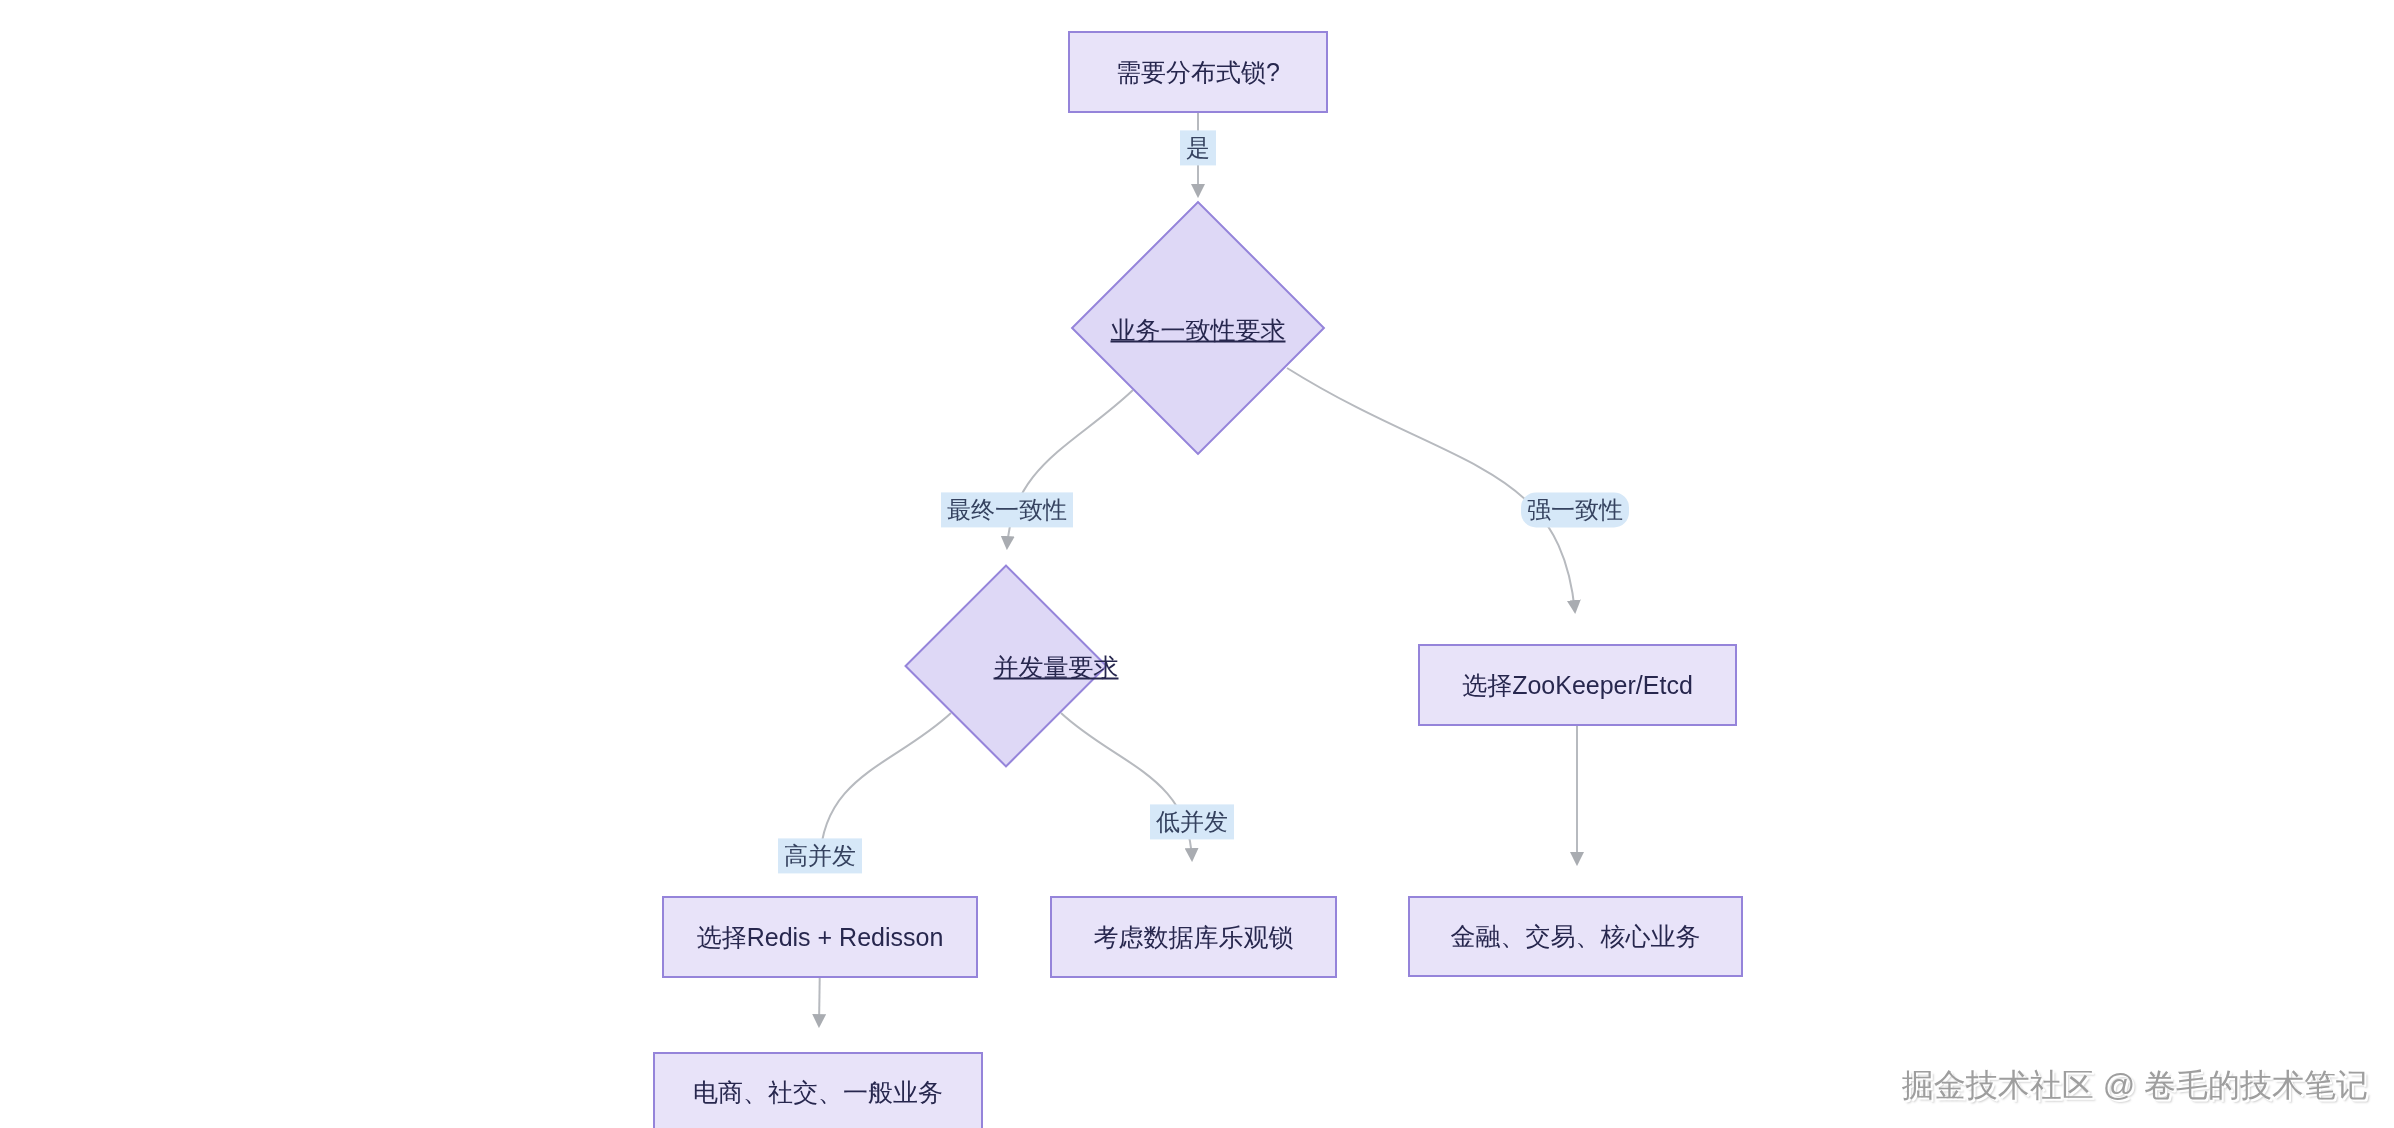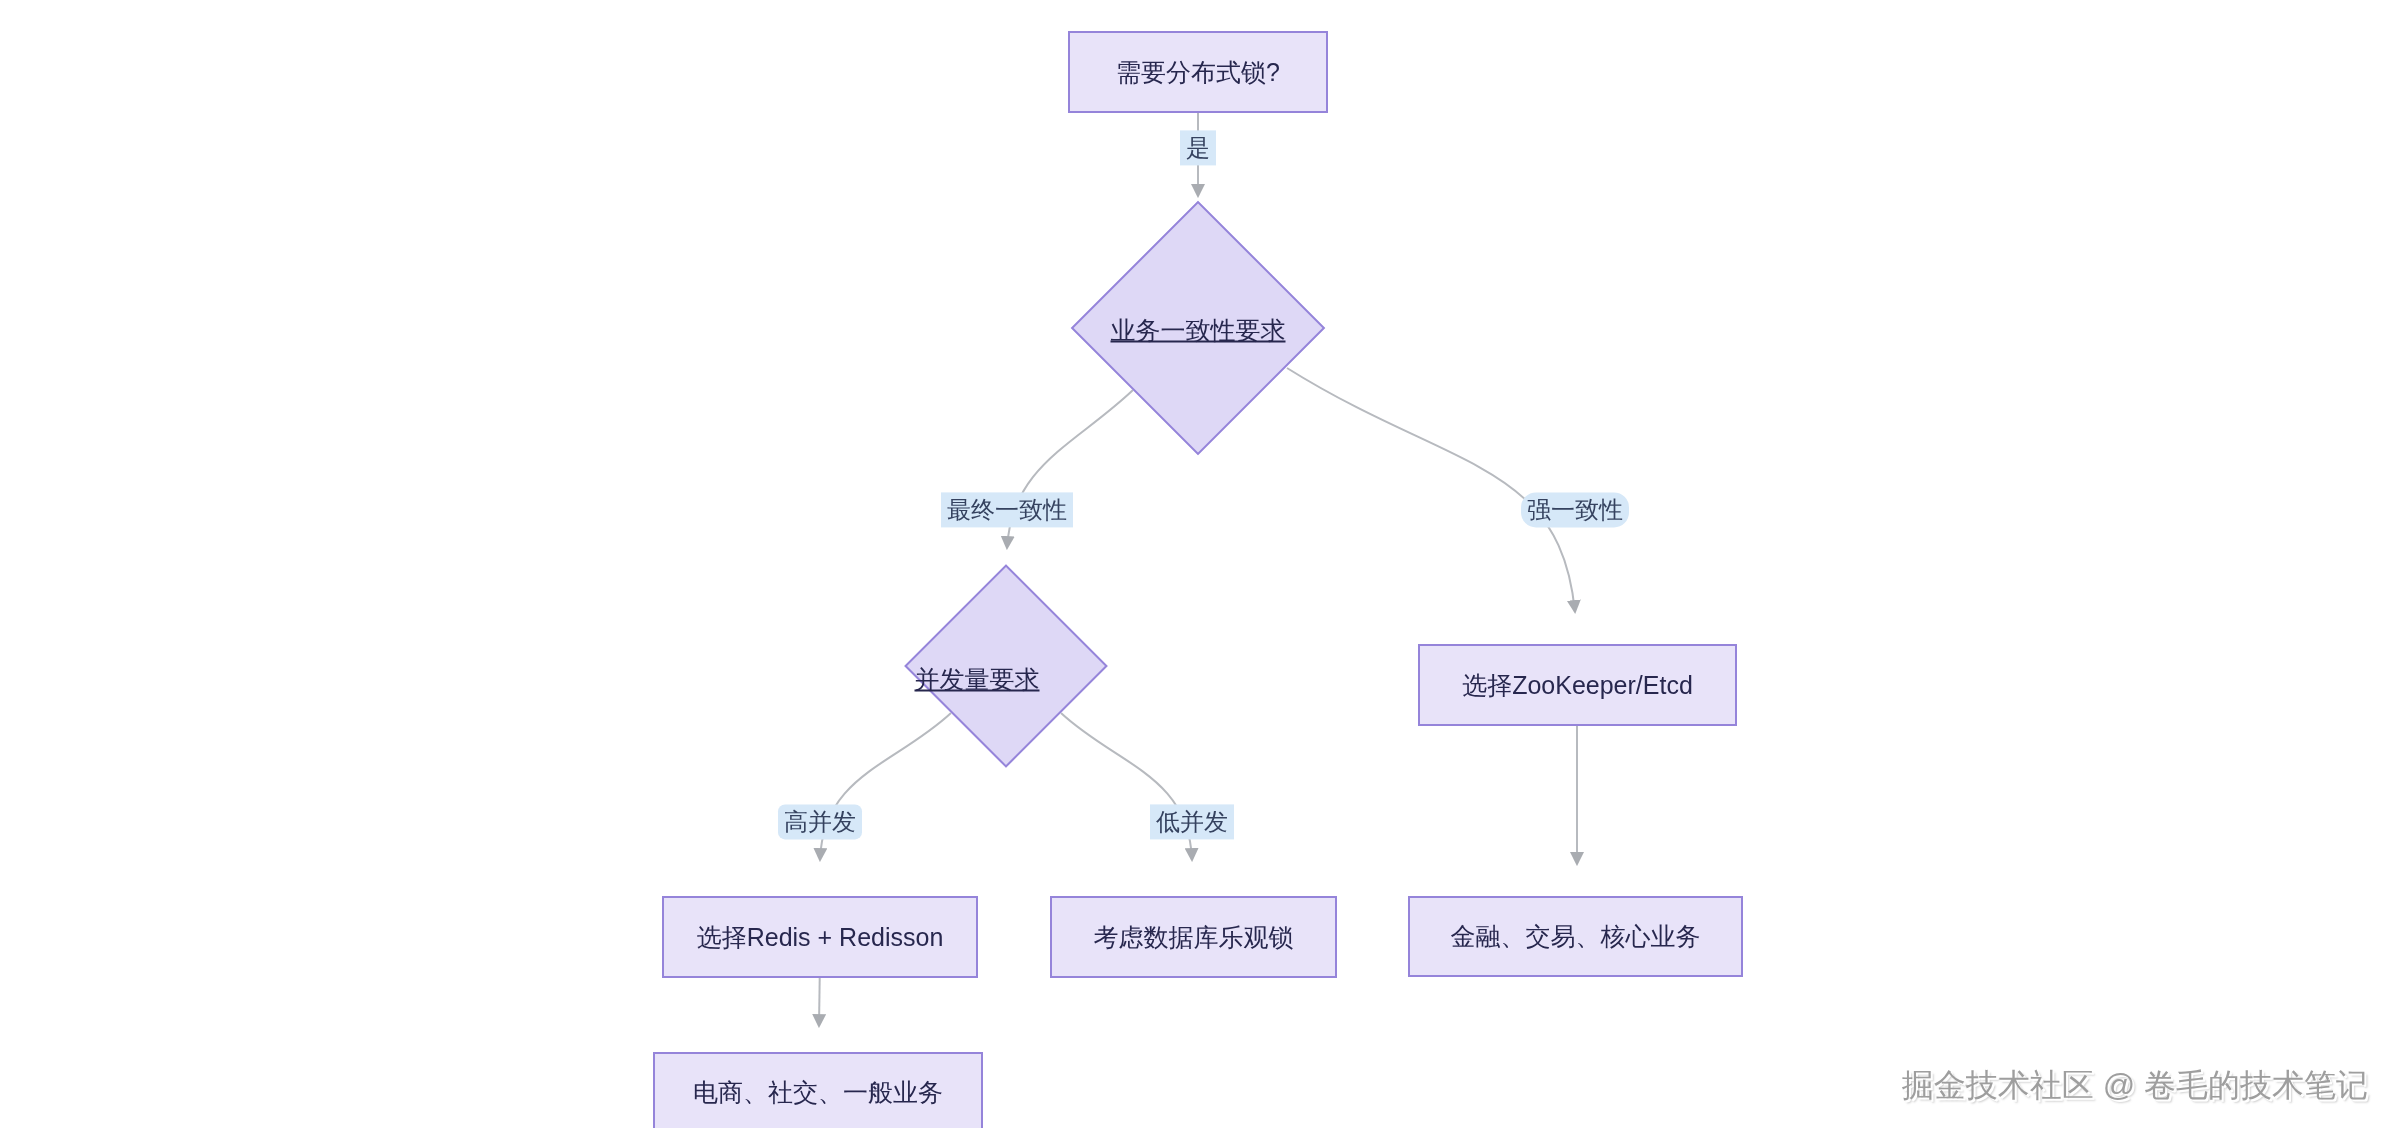--- a/index.html
+++ b/index.html
@@ -105,27 +105,27 @@
   <div class="node-rect" style="left:1050px; top:877px; width:287px; height:82px;">考虑数据库乐观锁</div>
 
   <div class="node-rect" style="left:1408px; top:877px; width:335px; height:81px;">金融、交易、核心业务</div>
 
   <div class="node-rect" style="left:653px; top:1033px; width:330px; height:80px;">电商、社交、一般业务</div>
 
   <div class="diamond-shape" style="left:1108px; top:238px; width:180px; height:180px;"></div>
   <div class="diamond-text" style="left:1198px; top:330px;">业务一致性要求</div>
 
   <div class="diamond-shape" style="left:934px; top:594px; width:144px; height:144px;"></div>
-  <div class="diamond-text" style="left:977px; top:667px;margin-top:12px;">并发量要求</div>
+  <div class="diamond-text" style="left:1056px; top:667px;">并发量要求</div>
 
   <div class="edge-label" style="left:1198px; top:148px;">是</div>
 
   <div class="edge-label" style="left:1007px; top:510px;">最终一致性</div>
 
   <div class="edge-label" style="left:1575px; top:510px;border-radius:15px;">强一致性</div>
 
-  <div class="edge-label" style="left:820px; top:822px;border-radius:7px;">高并发</div>
+  <div class="edge-label" style="left:820px; top:856px;">高并发</div>
 
   <div class="edge-label" style="left:1192px; top:822px;">低并发</div>
 
   <div class="watermark">掘金技术社区 @ 卷毛的技术笔记</div>
 
 </div>
 
 </body></html>

